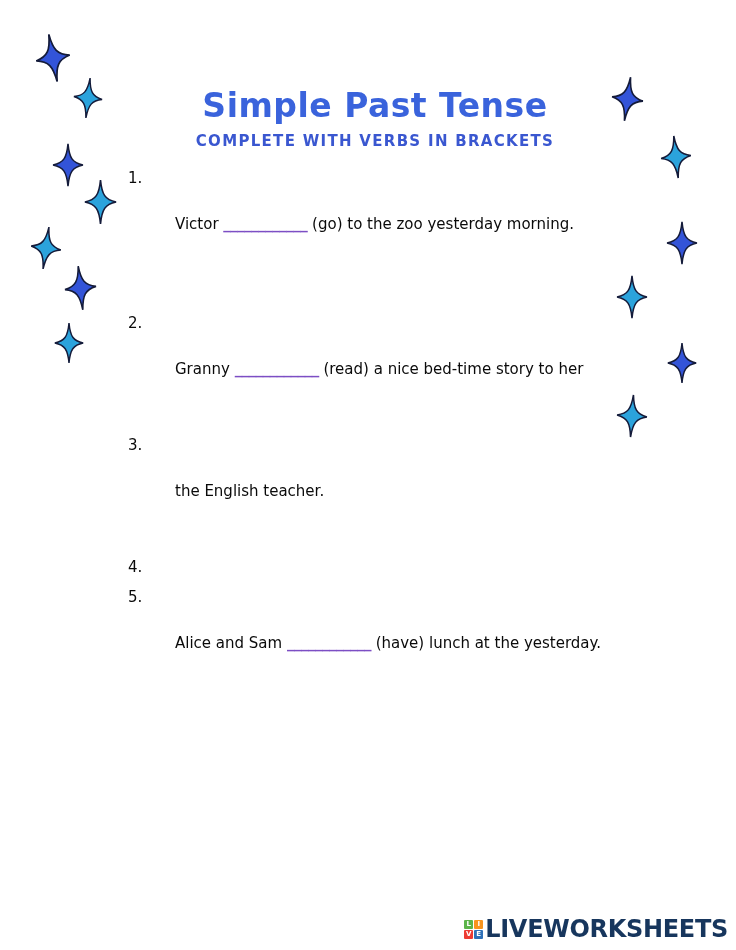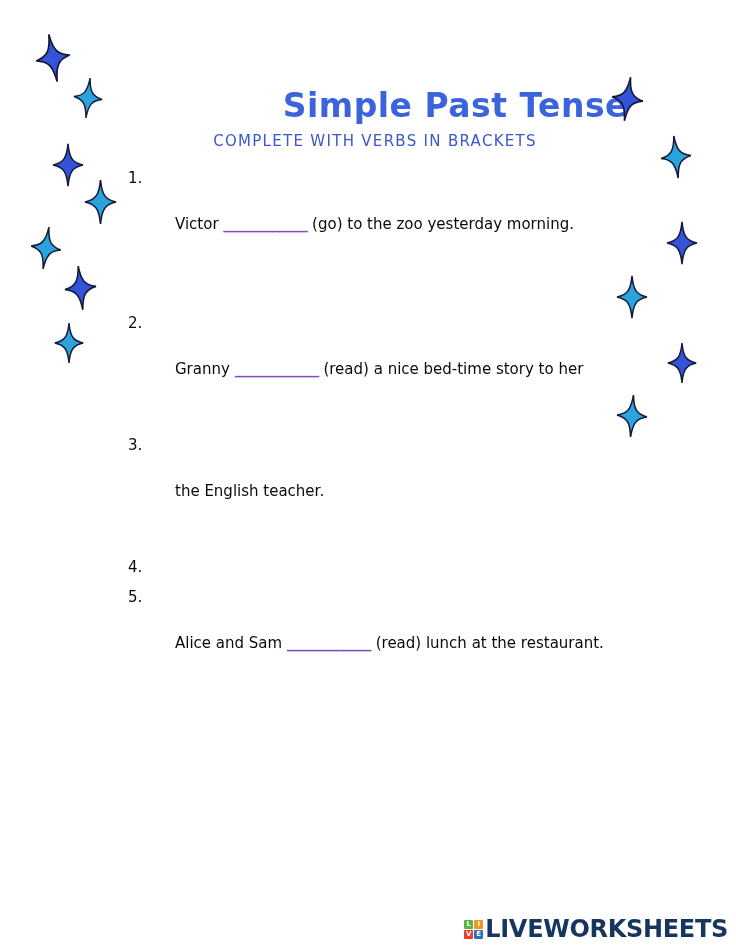--- a/index.html
+++ b/index.html
@@ -23,27 +23,26 @@
     padding-right: 108px;
     text-align: center;
   }
   .title {
     margin: 0;
     font-size: 33px;
     line-height: 39px;
     font-weight: bold;
     letter-spacing: 0.5px;
     color: var(--title-blue, #3a63dc);
-    text-align: right;
   }
   .subtitle {
     margin: 7px 0 16px 0;
     font-size: 15px;
     line-height: 19px;
-    font-weight: normal;
+    font-weight: bold;
     letter-spacing: 1.3px;
     color: var(--subtitle-blue, #3a57d0);
   }
 
   .exercise-list {
     margin-top: 14px;
     padding-left: 128px;
     padding-right: 40px;
   }
   .item {
@@ -198,21 +197,21 @@
       </span>
     </div>
 
     <div class="item">
       <span class="num">4.</span>
     </div>
 
     <div class="item">
       <span class="num">5.</span>
       <span class="text">
-        <span class="line1"><span class="before">Alice and Sam </span><span class="blank">____________</span><span class="rest"> (read) lunch at the restaurant.</span></span>
+        <span class="line1"><span class="before">Alice and Sam </span><span class="blank">____________</span><span class="rest"> (have) lunch at the yesterday.</span></span>
         
       </span>
     </div>
 
   </div>
 
   <div class="footer">
     <span class="logo-grid">
         <span class="sq" style="background: rgb(91, 180, 73);">L</span>
         <span class="sq" style="background: rgb(247, 148, 30);">I</span>

